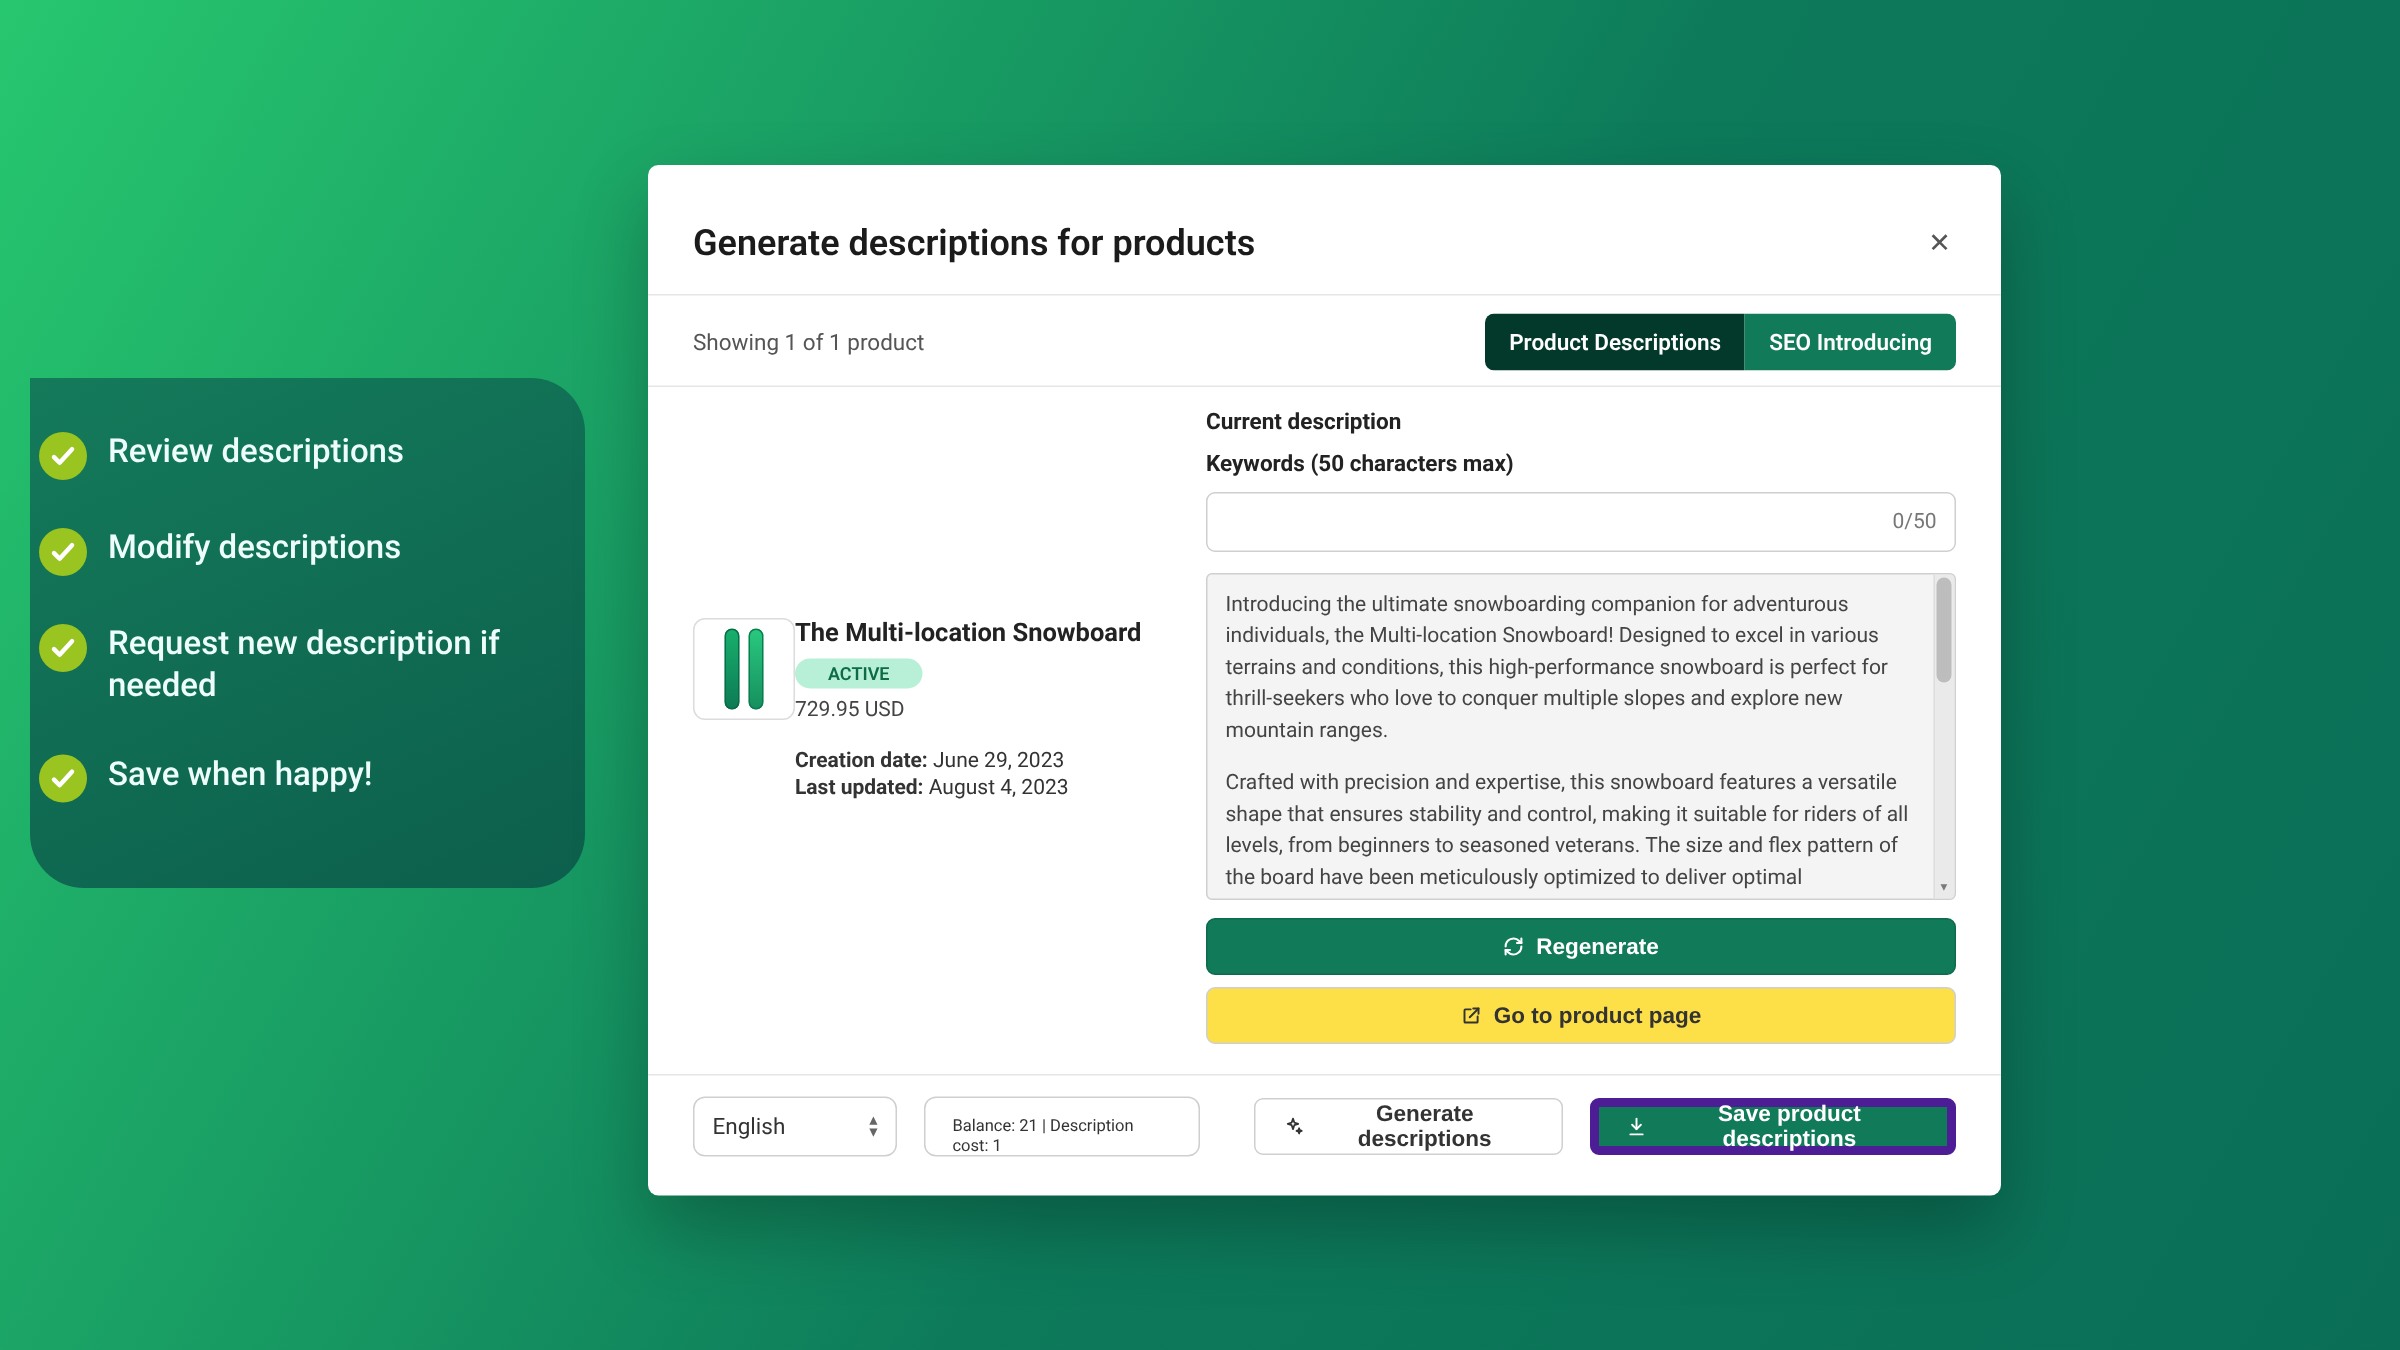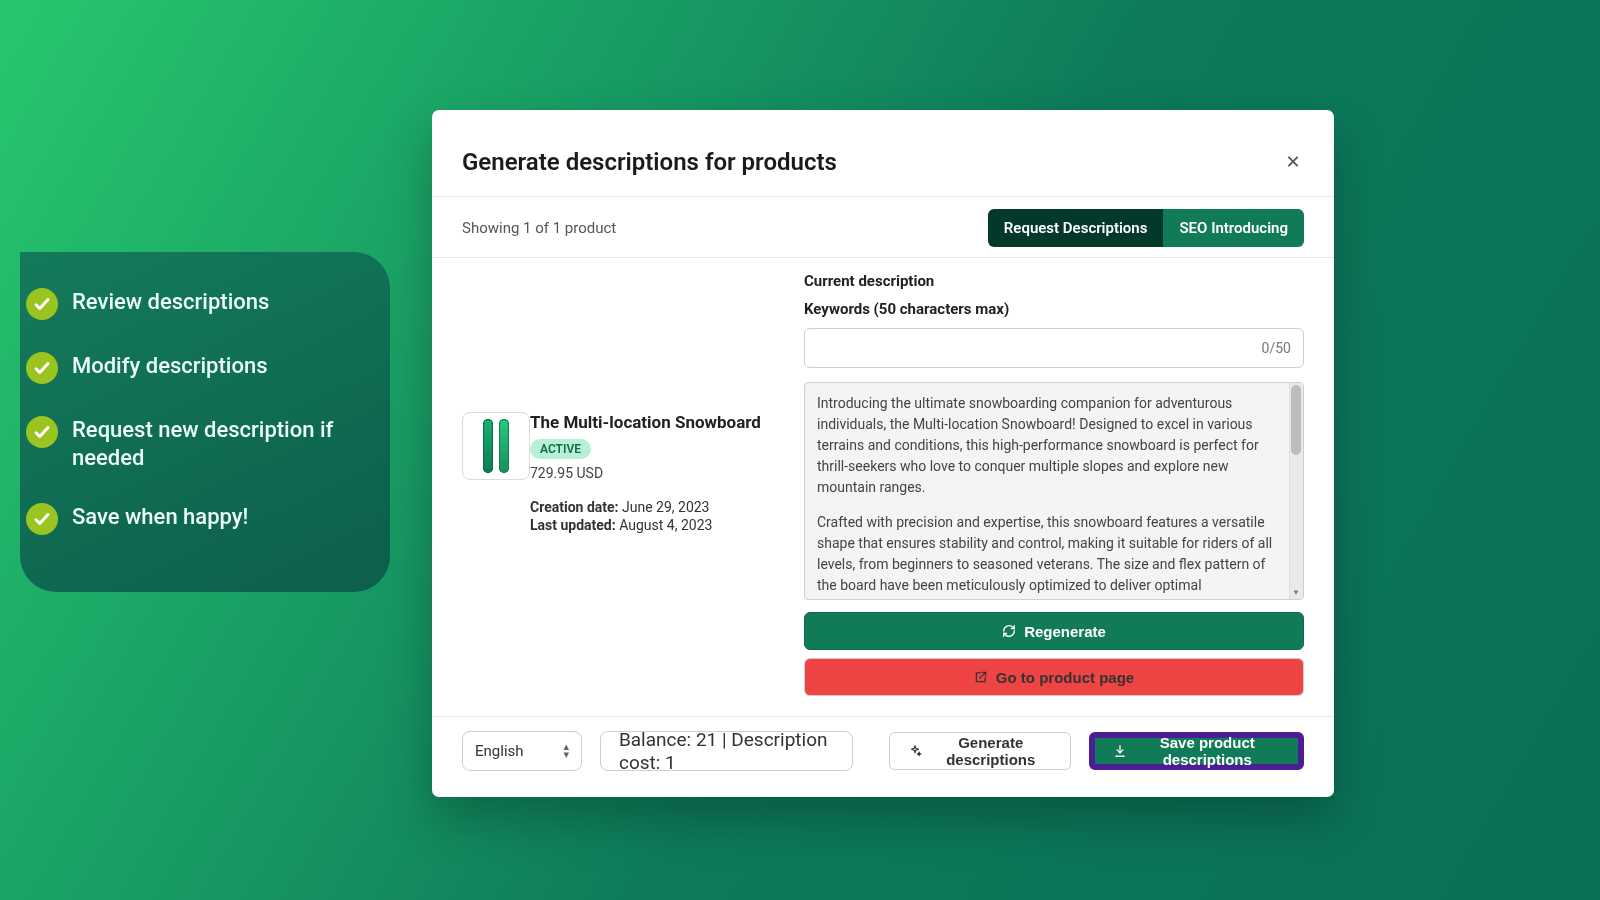--- a/index.html
+++ b/index.html
@@ -55,21 +55,21 @@
   .body { display:flex; gap:22px; padding-top:14px; }
   .left-col { flex:0 0 320px; display:flex; align-items:flex-start; padding-top:140px; }
   .thumb {
     width:68px; height:68px; border:1px solid #dcdcdc; border-radius:8px;
     display:flex; align-items:center; justify-content:center; gap:6px; background:#fff;
   }
   .board { width:10px; height:54px; border-radius:5px; }
   .board.a { background:linear-gradient(#18b06c,#0d7a55); box-shadow:inset 0 0 0 1px #0b6a48; }
   .board.b { background:linear-gradient(#29c97f,#168f5e); box-shadow:inset 0 0 0 1px #0f7a50; }
   .meta .ptitle { font-size:17px; font-weight:700; margin-bottom:6px; }
-  .badge { display:inline-block; background:#b7f0d6; color:#0d6b47; font-size:12px; font-weight:600; padding:3px 10px; border-radius:12px; margin-bottom:6px;text-align:center; }
+  .badge { display:inline-block; background:#b7f0d6; color:#0d6b47; font-size:12px; font-weight:600; padding:3px 22px; border-radius:12px; margin-bottom:6px;text-align:center; }
   .price { font-size:14px; color:#444; margin-bottom:18px; }
   .meta-line { font-size:14px; color:#333; margin-bottom:2px; }
   .meta-line .lbl { font-weight:700; }
 
   .right-col { flex:1; min-width:0; }
   .sec-label { font-size:15px; font-weight:700; margin-bottom:10px; }
   .kw-row { display:flex; align-items:center; border:1px solid #cfcfcf; border-radius:6px; height:40px; padding:0 12px; margin-bottom:14px; }
   .kw-row input { flex:1; border:none; outline:none; font-size:14px; color:#333; }
   .kw-count { color:#777; font-size:14px; }
 
@@ -83,28 +83,28 @@
   }
   .gen-area p { margin-bottom:14px; }
   .scroll-track { position:absolute; right:0; top:0; bottom:0; width:14px; background:#eaeaea; border-left:1px solid #dedede;}
   .scroll-thumb { position:absolute; right:2px; top:2px; width:10px; height:70px; background:#bdbdbd; border-radius:5px; }
   .scroll-arrow { position:absolute; right:2px; width:10px; height:10px; display:flex; align-items:center; justify-content:center; color:#7a7a7a; font-size:9px;}
   .scroll-arrow.down { bottom:1px; }
 
   .btn { display:flex; align-items:center; justify-content:center; gap:8px; border-radius:6px; font-size:15px; font-weight:600; cursor:pointer; height:38px; }
   .btn-full { width:100%; }
   .btn-green { background:#117a58; color:#fff; border:1px solid #0e6a4c; margin-top:12px;align-items:center; }
-  .btn-outline { background:#ef4444; color:#333; border:1px solid #cfcfcf; margin-top:8px; }
+  .btn-outline { background:#fde047; color:#333; border:1px solid #cfcfcf; margin-top:8px; }
   .ic { width:14px; height:14px; flex:0 0 14px; }
 
   .hr2 { height:1px; background:#e6e6e6; margin: 20px -30px 14px -30px; }
 
   .footer { display:flex; align-items:center; gap:18px; }
   .lang-sel { width:144px; height:40px; border:1px solid #cfcfcf; border-radius:8px; padding:0 12px; display:flex; align-items:center; justify-content:space-between; font-size:15px; color:#333; cursor:pointer; }
-  .balance { height:40px; border:1px solid #cfcfcf; border-radius:8px; padding:0 18px; display:flex; align-items:center; font-size:19px; color:#333; }
+  .balance { height:40px; border:1px solid #cfcfcf; border-radius:8px; padding:0 18px; display:flex; align-items:flex-end; font-size:11px; color:#333; }
   .spacer { flex:1; }
   .btn-ghost { background:#fff; border:1px solid #cfcfcf; color:#333; padding:0 18px; }
   .btn-save { background:#117a58; color:#fff; border:6px solid #4c1d95; padding:0 18px; }
 
   .chev { font-size:11px; color:#666; line-height:0.7; }
 </style>
 </head>
 <body>
 
 <div class="left-card">
@@ -145,21 +145,21 @@
 <div class="modal">
   <div class="modal-header">
     <div class="modal-title">Generate descriptions for products</div>
     <button class="close-btn" aria-label="Close">✕</button>
   </div>
   <div class="hr"></div>
 
   <div class="subhead">
     <div class="showing">Showing 1 of 1 product</div>
     <div class="tabs">
-      <div class="tab prod">Request Descriptions</div>
+      <div class="tab prod">Product Descriptions</div>
       <div class="tab seo">SEO Introducing</div>
     </div>
   </div>
   <div class="hr" style="margin-top:0"></div>
 
   <div class="body">
 
     <div class="left-col">
       <div class="thumb">
         <div class="board a"></div>

